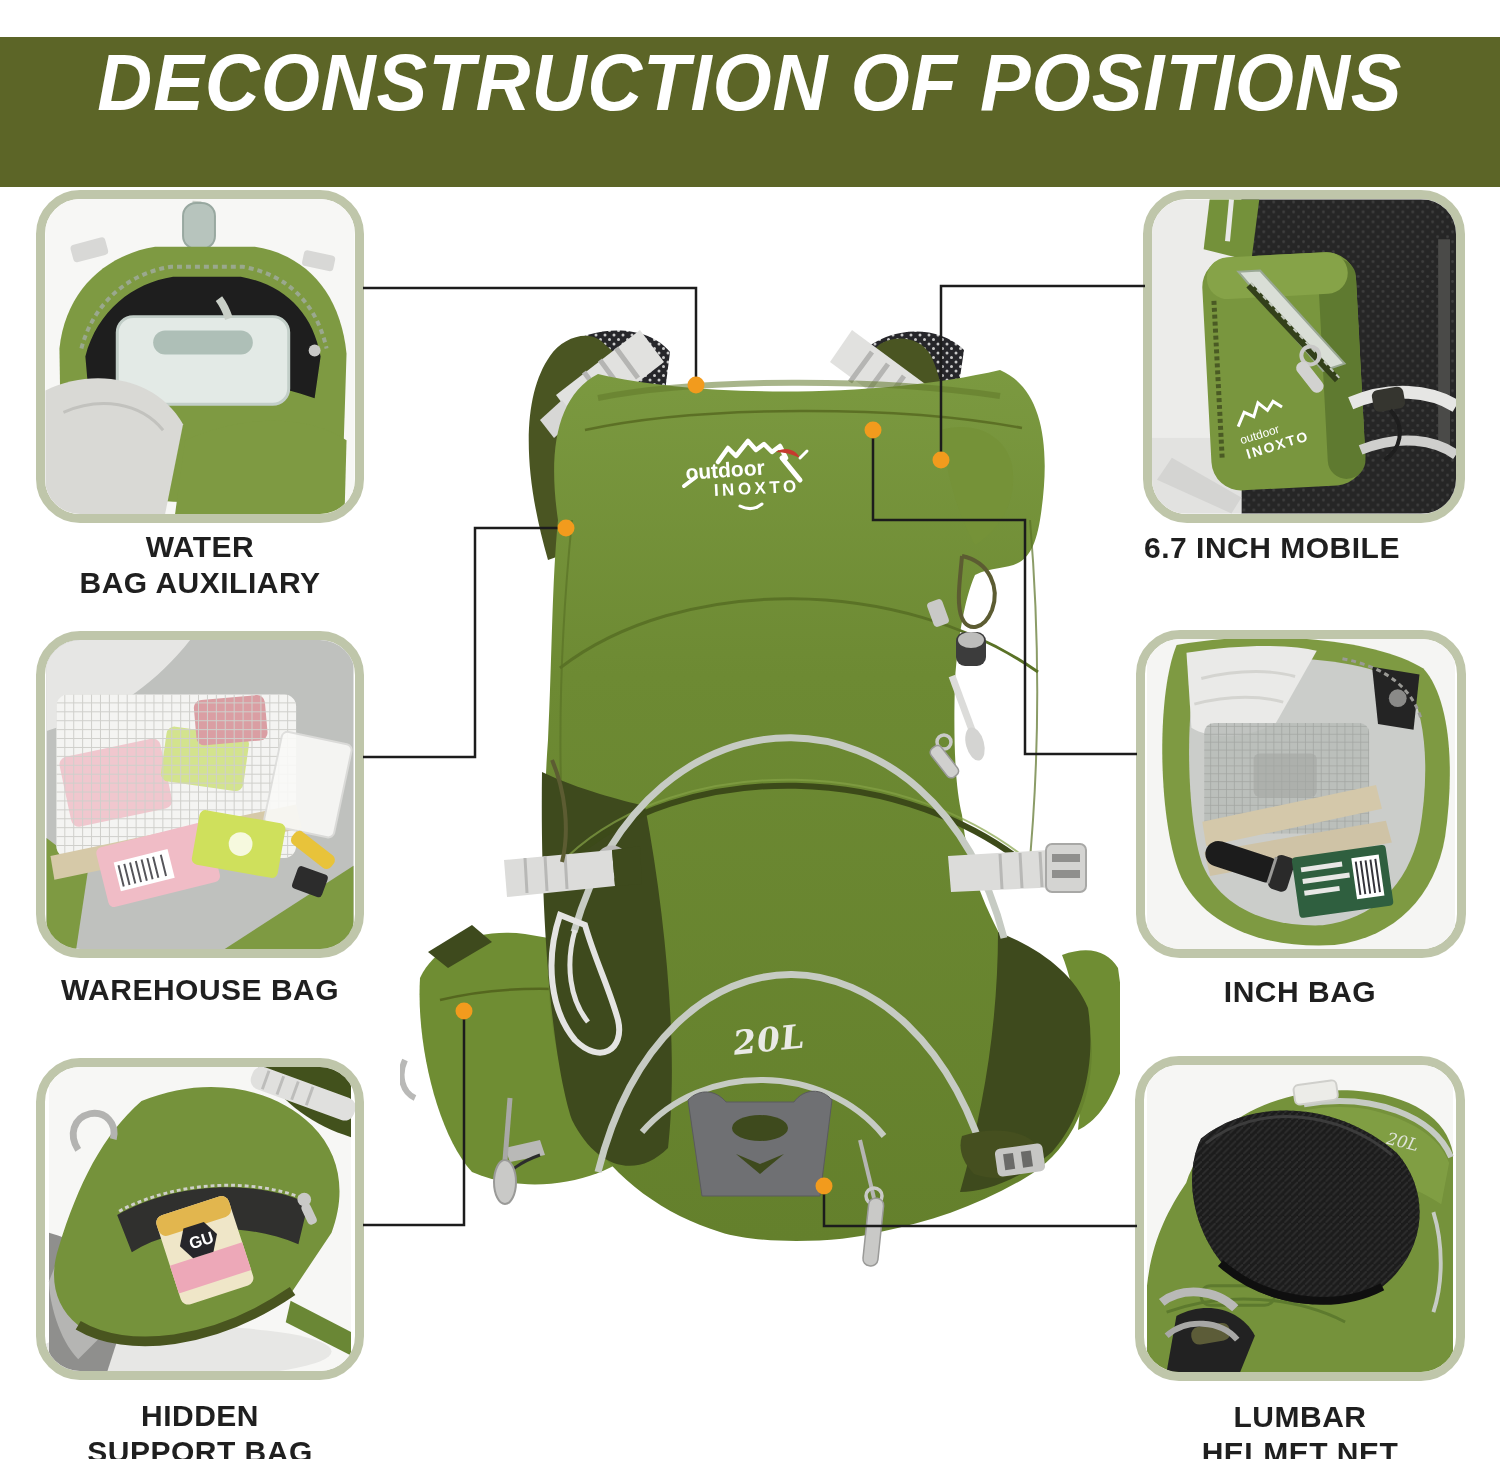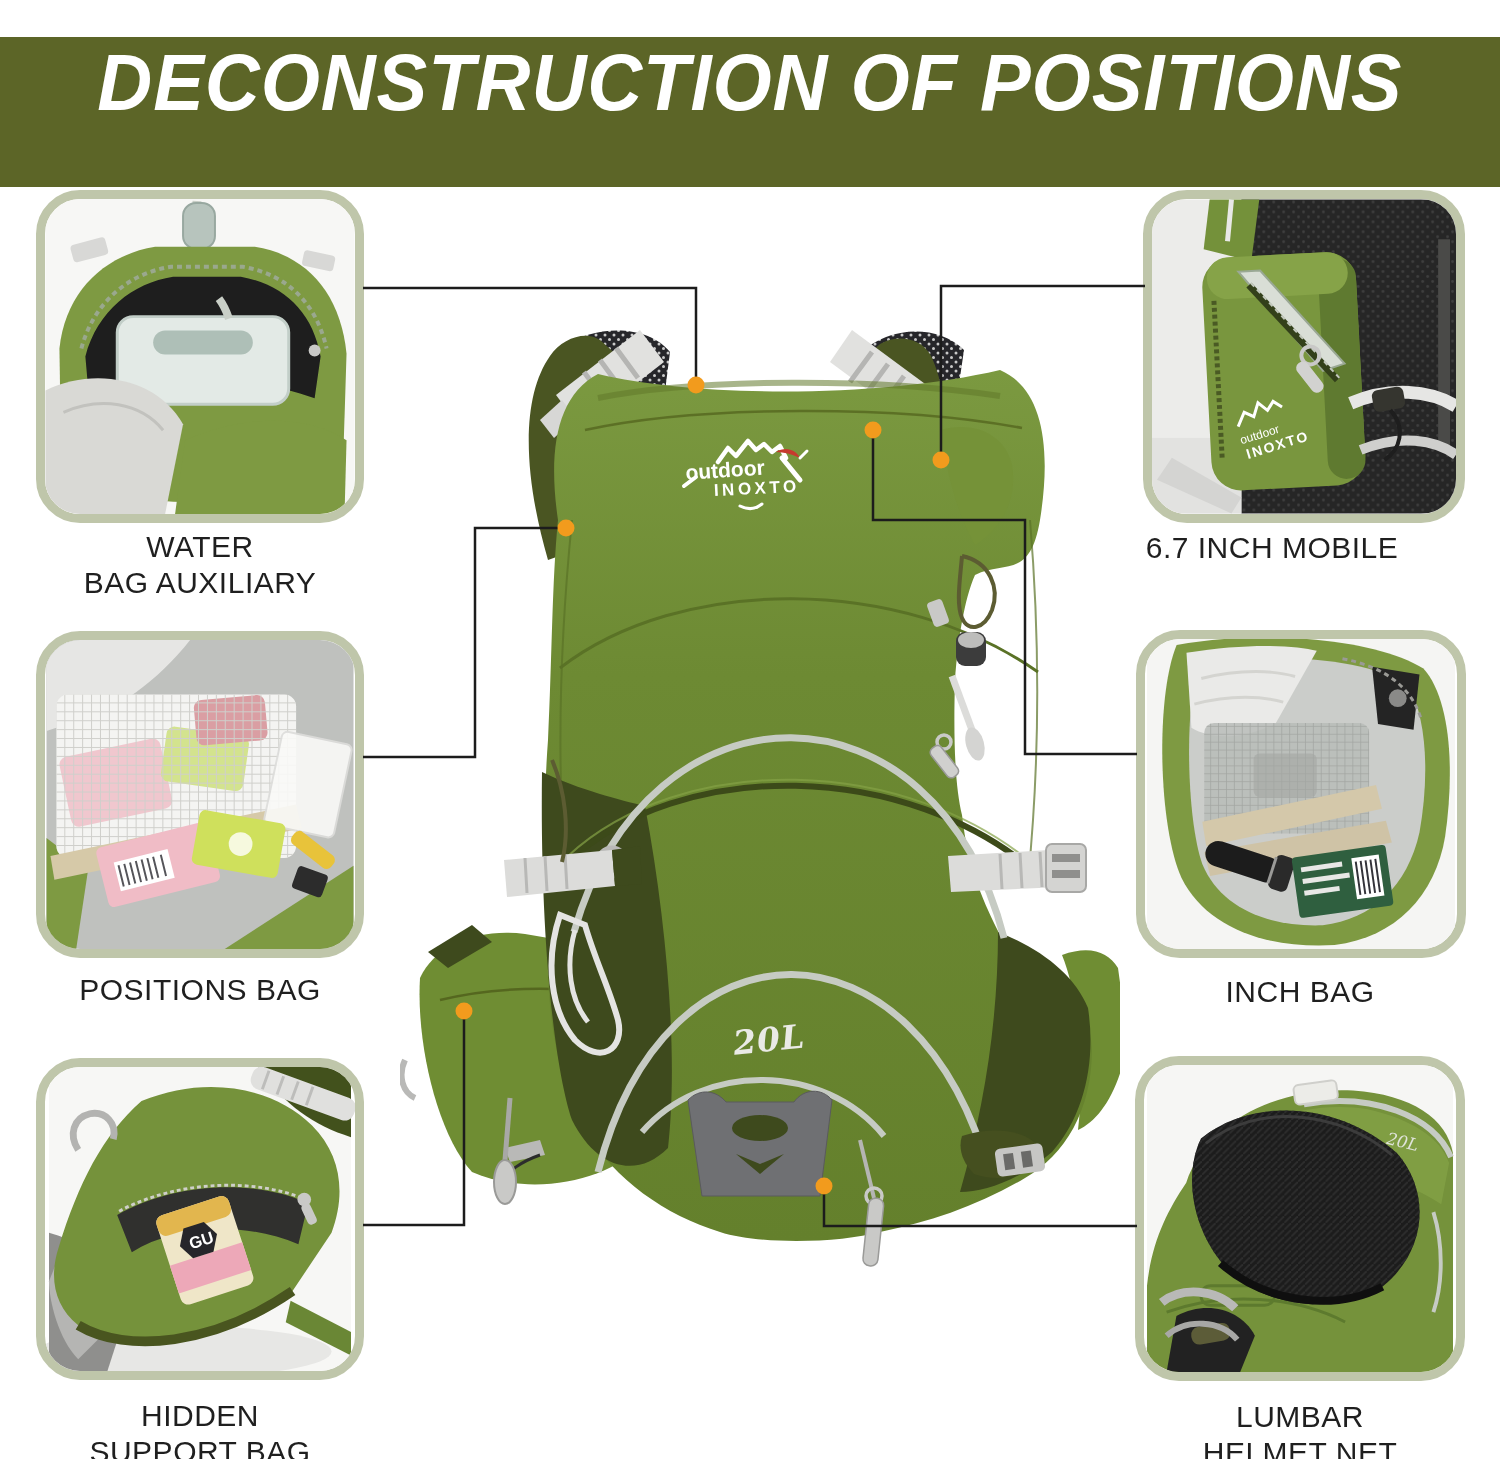--- a/index.html
+++ b/index.html
@@ -15,21 +15,21 @@
          overflow:hidden;box-sizing:border-box;}
   .frame svg{display:block;width:100%;height:100%;}
   #f-water   {left:36px;  top:190px;  width:328px;height:333px;}
   #f-aux     {left:36px;  top:631px;  width:328px;height:327px;}
   #f-lumbar  {left:36px;  top:1058px; width:328px;height:322px;}
   #f-phone   {left:1143px;top:190px;  width:322px;height:333px;}
   #f-main    {left:1136px;top:630px;  width:330px;height:328px;}
   #f-helmet  {left:1135px;top:1056px; width:330px;height:325px;}
   
   .lbl{position:absolute;width:400px;text-align:center;color:#1f1f1f;font-size:30px;
-       line-height:36px;letter-spacing:.5px;}
+       line-height:36px;letter-spacing:.5px;font-weight:bold;}
   #l-water {left:0px;   top:529px;}
   #l-aux   {left:0px;   top:972px;}
   #l-lumbar{left:0px;   top:1398px;}
   #l-phone {left:1072px;top:530px;}
   #l-main  {left:1100px;top:974px;}
   #l-helmet{left:1100px;top:1399px;}
   
   #backpack{position:absolute;left:400px;top:270px;width:720px;height:1060px;}
   #overlay{position:absolute;left:0;top:0;width:1500px;height:1459px;pointer-events:none;}
 </style>
@@ -354,21 +354,21 @@
 
       <text x="733" y="1052" font-size="33" font-style="italic" font-weight="600" letter-spacing="1" font-family="DejaVu Serif, serif" fill="#eaeae6" transform="rotate(-6 760 1040)">20L</text>
     </svg>
   </div>
 
   <div class="lbl" id="l-water">
     <div>WATER</div>
     <div>BAG AUXILIARY</div>
   </div>
   <div class="lbl" id="l-aux">
-    <div>POSITIONS BAG</div>
+    <div>WAREHOUSE BAG</div>
   </div>
   <div class="lbl" id="l-lumbar">
     <div>HIDDEN</div>
     <div>SUPPORT BAG</div>
   </div>
   <div class="lbl" id="l-phone">
     <div>6.7 INCH MOBILE</div>
   </div>
   <div class="lbl" id="l-main">
     <div>INCH BAG</div>

